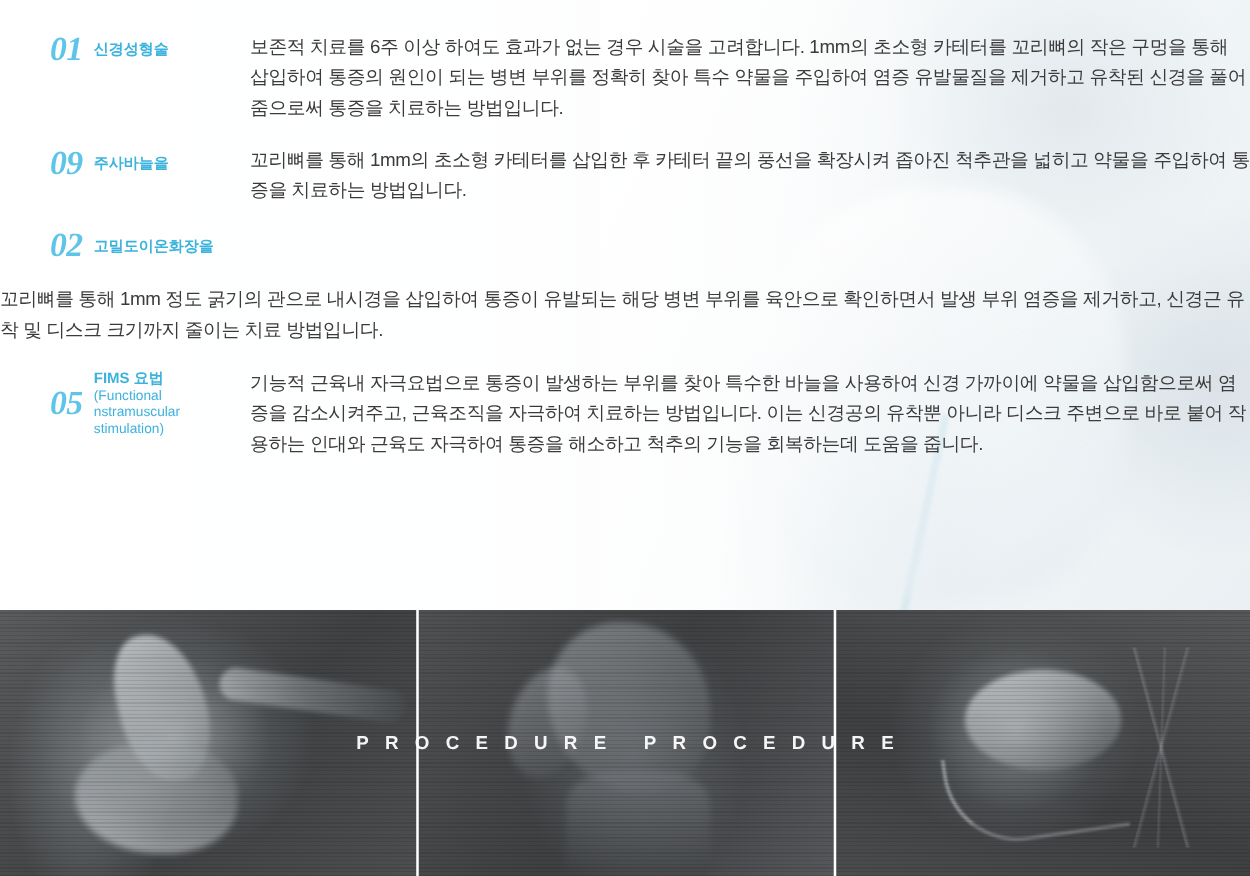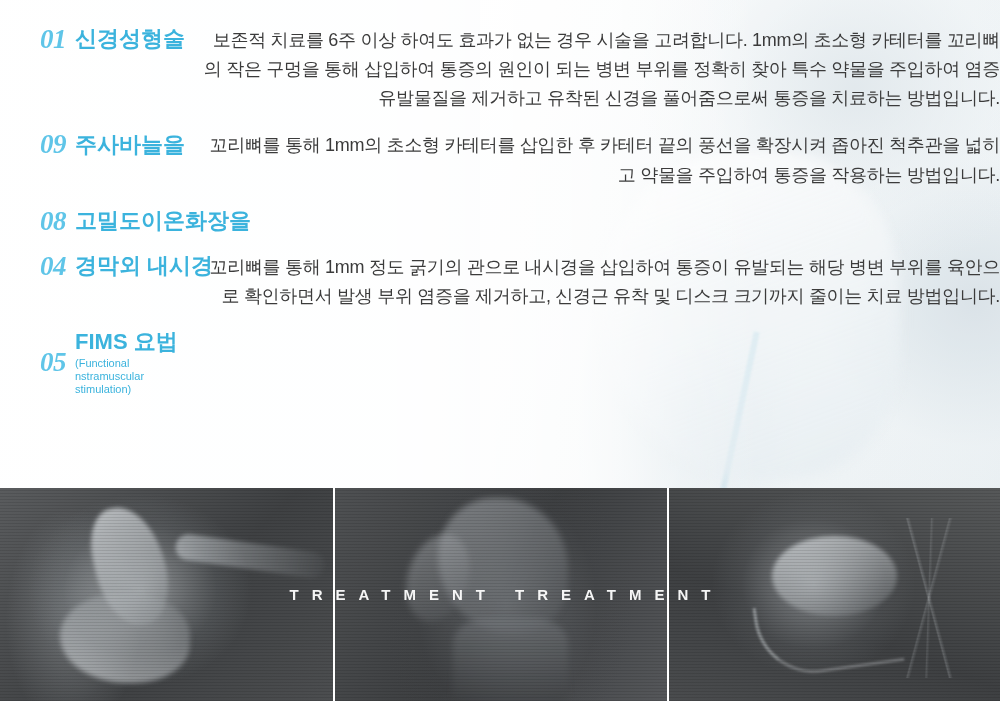--- a/index.html
+++ b/index.html
@@ -93,40 +93,39 @@
     font-size: 27px;
     color: #5fc5e8;
     font-weight: 700;
     letter-spacing: -0.5px;
     line-height: 1;
   }
   .head-text {
     display: block;
   }
   .title {
-    font-size: 22px;
+    font-size: 12px;
     font-weight: 700;
     color: #3bb3dd;
     line-height: 1.2;
     white-space: nowrap;
   }
   .subtitle {
     font-size: 11px;
     color: #3bb3dd;
     line-height: 1.15;
     margin-top: 2px;
     font-weight: 400;
   }
   .desc {
     flex: 1;
-    font-size: 18px;
+    font-size: 15px;
     line-height: 1.62;
     color: #3b3b3b;
     letter-spacing: -0.3px;
-    text-align: right;
   }
 
   
   .bottom {
     position: absolute;
     left: 0; top: 488px;
     width: 1000px;
     height: 213px;
     display: flex;
   }
@@ -275,50 +274,45 @@
         <div class="desc">보존적 치료를 6주 이상 하여도 효과가 없는 경우 시술을 고려합니다. 1mm의 초소형 카테터를 꼬리뼈의 작은 구멍을 통해 삽입하여 통증의 원인이 되는 병변 부위를 정확히 찾아 특수 약물을 주입하여 염증 유발물질을 제거하고 유착된 신경을 풀어줌으로써 통증을 치료하는 방법입니다.</div>
       </div>
 
       <div class="item">
         <div class="item-head">
           <div class="num">09</div>
           <div class="head-text">
             <div class="title">주사바늘을</div>
           </div>
         </div>
-        <div class="desc">꼬리뼈를 통해 1mm의 초소형 카테터를 삽입한 후 카테터 끝의 풍선을 확장시켜 좁아진 척추관을 넓히고 약물을 주입하여 통증을 작용하는 방법입니다.</div>
+        <div class="desc">꼬리뼈를 통해 1mm의 초소형 카테터를 삽입한 후 카테터 끝의 풍선을 확장시켜 좁아진 척추관을 넓히고 약물을 주입하여 통증을 치료하는 방법입니다.</div>
       </div>
 
       <div class="item">
         <div class="item-head">
-          <div class="num">08</div>
+          <div class="num">02</div>
           <div class="head-text">
             <div class="title">고밀도이온화장을</div>
           </div>
         </div>
       </div>
 
       <div class="item">
-        <div class="item-head">
-          <div class="num">04</div>
-          <div class="head-text">
-            <div class="title">경막외 내시경</div>
-          </div>
-        </div>
         <div class="desc">꼬리뼈를 통해 1mm 정도 굵기의 관으로 내시경을 삽입하여 통증이 유발되는 해당 병변 부위를 육안으로 확인하면서 발생 부위 염증을 제거하고, 신경근 유착 및 디스크 크기까지 줄이는 치료 방법입니다.</div>
       </div>
 
       <div class="item">
         <div class="item-head">
           <div class="num">05</div>
           <div class="head-text">
             <div class="title">FIMS 요법</div>
             <div class="subtitle">(Functional<br>nstramuscular stimulation)</div>
           </div>
         </div>
+        <div class="desc">기능적 근육내 자극요법으로 통증이 발생하는 부위를 찾아 특수한 바늘을 사용하여 신경 가까이에 약물을 삽입함으로써 염증을 감소시켜주고, 근육조직을 자극하여 치료하는 방법입니다. 이는 신경공의 유착뿐 아니라 디스크 주변으로 바로 붙어 작용하는 인대와 근육도 자극하여 통증을 해소하고 척추의 기능을 회복하는데 도움을 줍니다.</div>
       </div>
 
     </div>
   </div>
 
   <div class="bottom">
     <div class="panel p1">
       <div class="panel-img">
         <div class="bone-a"></div>
         <div class="bone-b"></div>
@@ -340,16 +334,16 @@
         <div class="nerve"></div>
         <div class="fiber"></div>
       </div>
       <div class="scanlines"></div>
     </div>
     <div class="panel-sep" style="left:333px"></div>
     <div class="panel-sep" style="left:667px"></div>
   </div>
 
   <div class="banner-text">
-    <span>TREATMENT TREATMENT</span>
+    <span>PROCEDURE PROCEDURE</span>
   </div>
 
 </div>
 
 </body></html>

